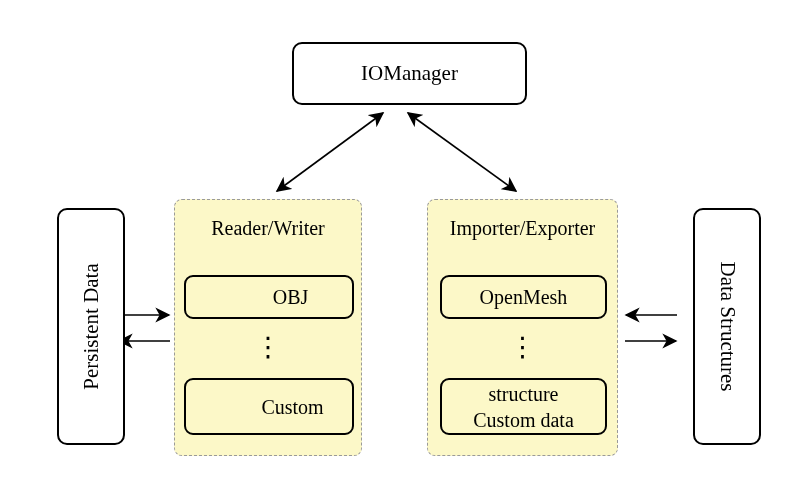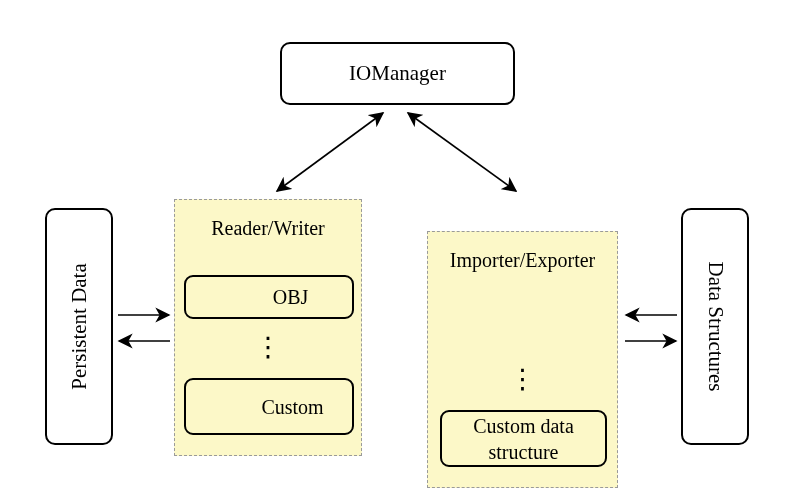--- a/index.html
+++ b/index.html
@@ -4,35 +4,35 @@
 <style>
   * { margin:0; padding:0; box-sizing:border-box; }
   body { background:#ffffff; }
   .canvas {
     position:relative; width:800px; height:489px; background:#ffffff;
     font-family:"Liberation Serif","DejaVu Serif",serif; color:#000;
     overflow:hidden;
   }
   .node {
     position:absolute; background:#ffffff; border:2.5px solid #000;
-    border-radius:10px; display:flex; align-items:center; justify-content:center;
+    border-radius:10px; display:flex; align-items:center; justify-content:center;margin-left:12px;
   }
   #io-manager { left:280px; top:42px; width:235px; height:63px; font-size:21px; }
   #persistent-data { left:45px;  top:208px; width:68px; height:237px; }
   #data-structures { left:681px; top:208px; width:68px; height:237px; }
   .vlabel { white-space:nowrap; font-size:21px; }
   #persistent-data .vlabel { transform:rotate(-90deg); }
   #data-structures .vlabel { transform:rotate(90deg); }
 
   .group {
     position:absolute; background:var(--group_fill,#fcf8c8);
-    border:1.6px dashed var(--group_border,#999999); border-radius:0;
+    border:1.6px dashed var(--group_border,#999999); border-radius:8px;
   }
   #reader-writer   { left:174px; top:199px; width:188px; height:257px; }
-  #importer-exporter { left:427px; top:199px; width:191px; height:257px;margin-top:32px; }
+  #importer-exporter { left:427px; top:199px; width:191px; height:257px; }
   .group-title {
     position:absolute; top:17px; left:0; right:0; text-align:center; font-size:20px;
   }
   .inner-node {
     position:absolute; border:2.5px solid #000; border-radius:9px;
     display:flex; flex-direction:column; align-items:center; justify-content:center;
     font-size:20px; line-height:26px; text-align:center;
   }
   #obj-node         { left:9px;  top:75px;  width:170px; height:44px;padding-left:43px; }
   #custom-file-node { left:9px;  top:178px; width:170px; height:57px;padding-left:47px; }
@@ -86,20 +86,23 @@
       <span>OBJ</span>
     </div>
     <div class="vdots">⋮</div>
     <div class="inner-node" id="custom-file-node">
       <span>Custom</span>
     </div>
   </div>
 
   <div class="group" id="importer-exporter">
     <div class="group-title">Importer/Exporter</div>
+    <div class="inner-node" id="openmesh-node">
+      <span>OpenMesh</span>
+    </div>
     <div class="vdots">⋮</div>
     <div class="inner-node" id="custom-data-node">
+      <span>structure</span>
       <span>Custom data</span>
-      <span>structure</span>
     </div>
   </div>
 
 </div>
 
 </body></html>

